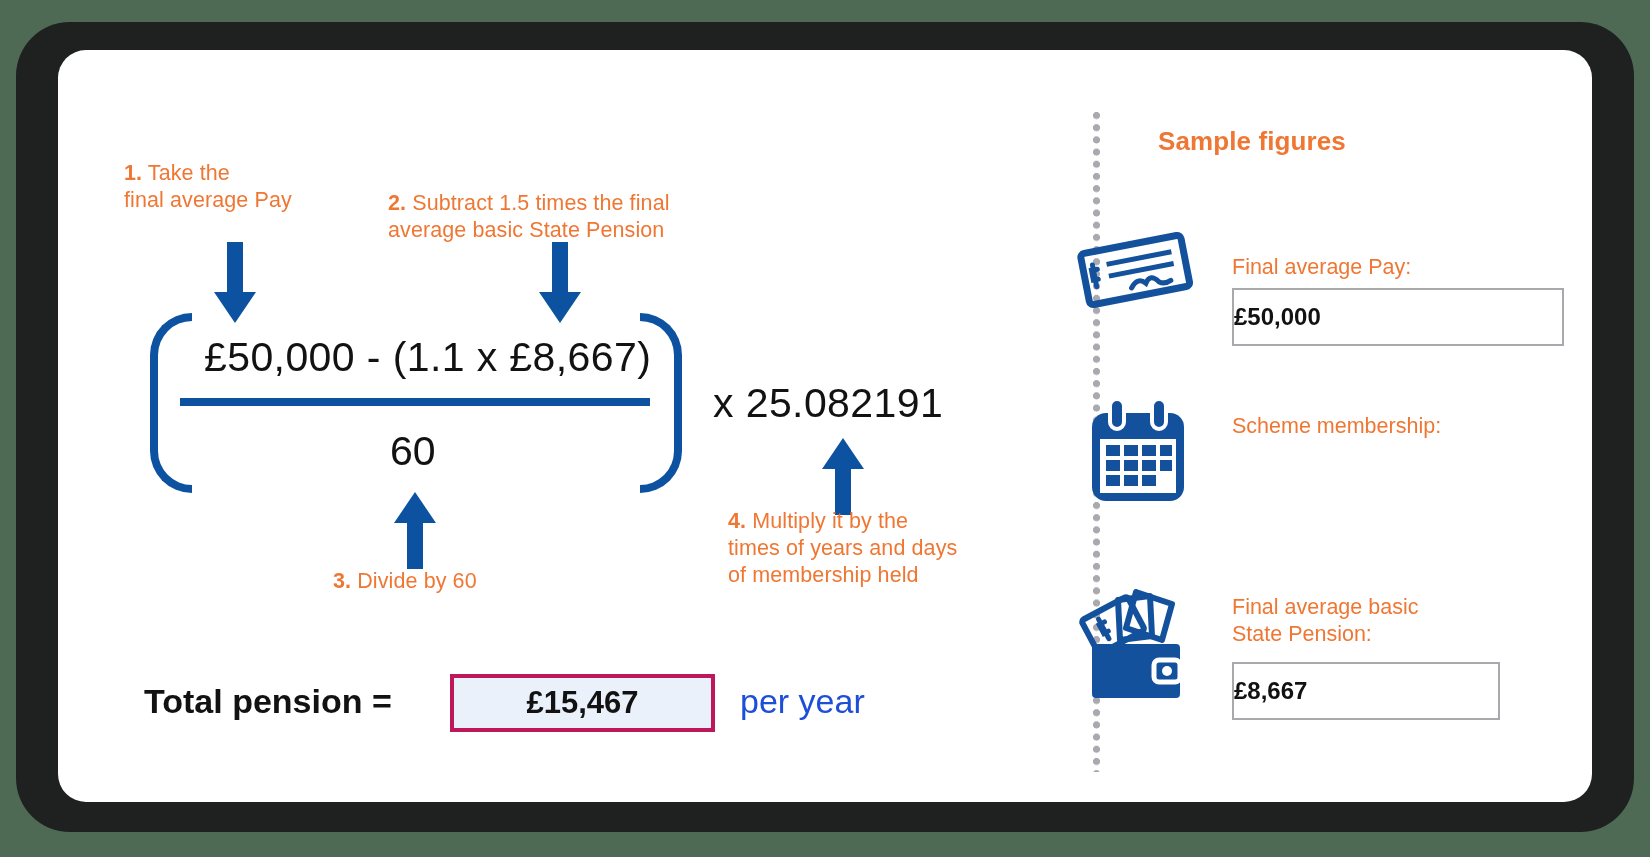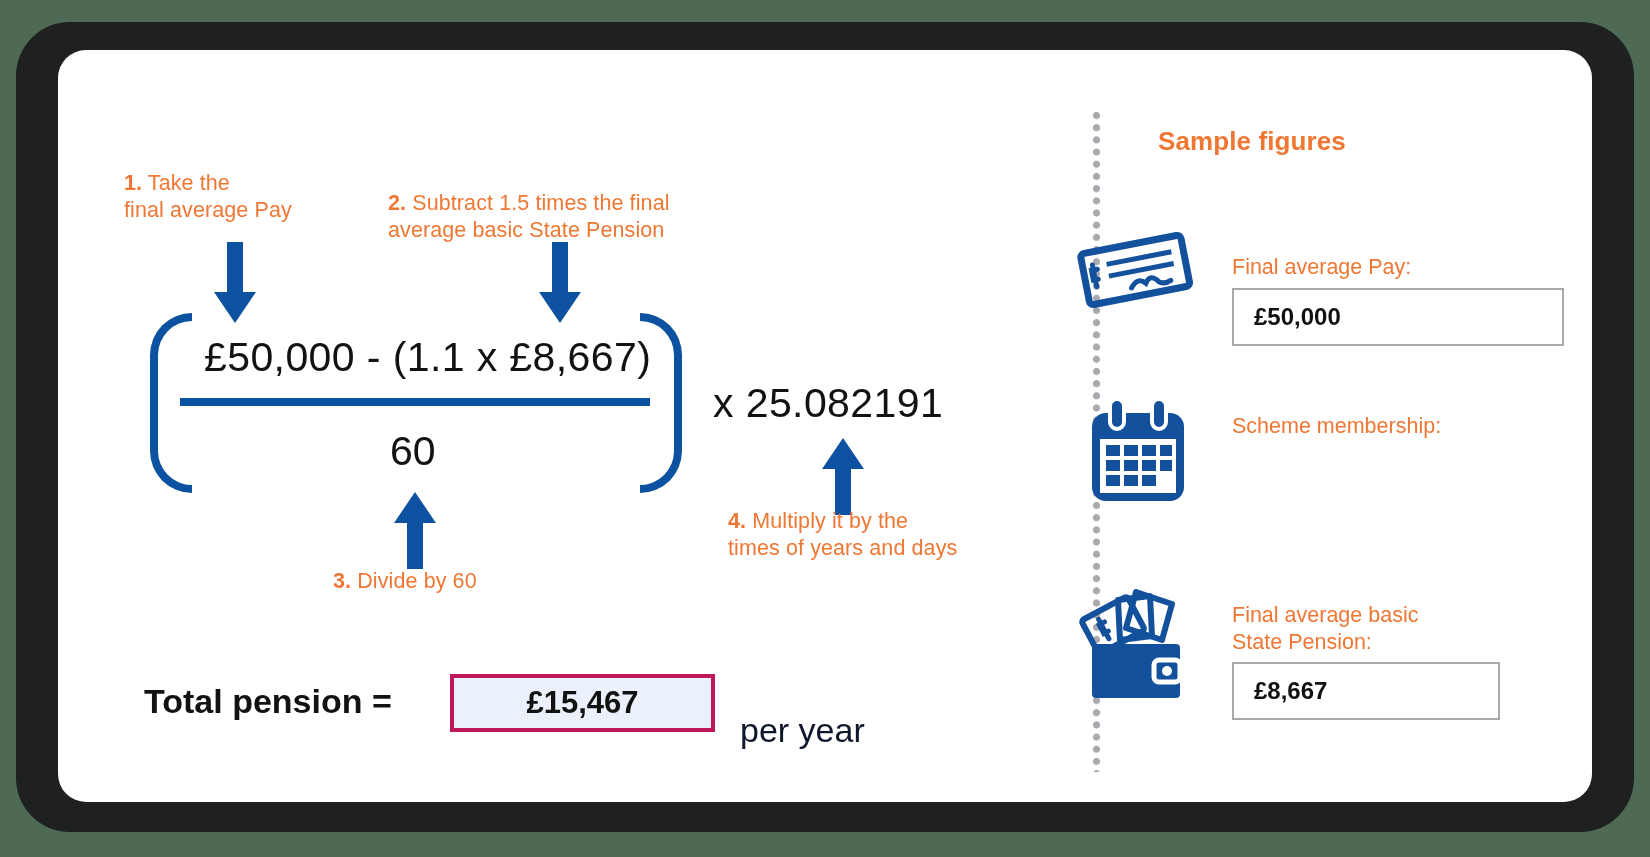--- a/index.html
+++ b/index.html
@@ -112,23 +112,22 @@
     justify-content: center;
   }
   .total-box span {
     font-size: 31px;
     font-weight: 700;
     color: #121212;
   }
   .per-year {
     position: absolute;
     font-size: 34px;
-    color: #0f172a;
-    white-space: nowrap;
-    margin-top: 29px;
+    color: #1d4ed8;
+    white-space: nowrap;
   }
 
   
   #divider {
     position: absolute;
     left: 1035px;
     top: 62px;
     width: 7px;
     height: 660px;
     background-image: radial-gradient(circle at 3.5px 3.5px, #a9a9b0 3.3px, rgba(0,0,0,0) 3.8px);
@@ -164,32 +163,31 @@
     border: 2px solid #a9a9ad;
     background: #ffffff;
     box-sizing: border-box;
     display: flex;
     align-items: center;
   }
   .fig-box span {
     font-size: 24px;
     font-weight: 700;
     color: #121212;
-    padding-left: 20px;
   }
 </style>
 </head>
 <body>
 
 <div id="frame">
   <div id="card">
 
     <div>
 
-      <div class="step-label" style="left:66px; top:120px;">
+      <div class="step-label" style="left:66px; top:110px;">
         <div><b>1.</b>
           <span>Take the</span></div>
         <div>final average Pay</div>
       </div>
 
       <svg class="arrow-down" style="left:152px; top:192px;" width="50" height="82" viewBox="0 0 50 82">
         <path d="M17 0 h16 v50 h13 L25 81 L4 50 h13 z" fill="#0d52a0"></path>
       </svg>
 
       <div class="step-label" style="left:330px; top:116px;margin-top:24px;">
@@ -221,20 +219,21 @@
       <div class="multiplier" style="left:655px; top:330px;">x 25.082191</div>
 
       <svg class="arrow-up" style="left:760px; top:388px;" width="50" height="78" viewBox="0 0 50 78">
         <path d="M25 0 L46 31 h-13 v46 h-16 V31 H4 z" fill="#0d52a0"></path>
       </svg>
 
       <div class="step-label" style="left:670px; top:458px;">
         <div><b>4.</b>
           <span>Multiply it by the</span></div>
         <div>times of years and days</div>
+        <div>of membership held</div>
       </div>
 
       <div class="total-label" style="left:86px; top:632px;">Total pension =</div>
       <div class="total-box" style="left:392px; top:624px; width:265px; height:58px;">
         <span>£15,467</span>
       </div>
       <div class="per-year" style="left:682px; top:632px;">per year</div>
     </div>
 
     <div id="divider"></div>
@@ -288,21 +287,21 @@
             <path d="M48 22 L80 18 L82 58 L50 62 Z"></path>
           </g>
           <g transform="rotate(-28 48 48)">
             <rect x="18" y="26" width="52" height="38" rx="3" fill="none" stroke="#13519d" stroke-width="6"></rect>
             <path d="M38 38 h-6 v10 h5 M34 33 v22" stroke="#13519d" stroke-width="5" fill="none" stroke-linecap="round"></path>
           </g>
           <rect x="22" y="66" width="88" height="54" rx="4" fill="#13519d"></rect>
           <rect x="84" y="82" width="26" height="22" rx="5" fill="#13519d" stroke="#ffffff" stroke-width="5"></rect>
           <circle cx="97" cy="93" r="5" fill="#ffffff"></circle>
         </svg>
-        <div class="fig-label" style="left:162px; top:24px;">
+        <div class="fig-label" style="left:162px; top:16px;">
           <div>Final average basic</div>
           <div>State Pension:</div>
         </div>
         <div class="fig-box" style="left:162px; top:84px; width:268px; height:58px;">
           <span>£8,667</span>
         </div>
       </div>
     </div>
 
   </div>

